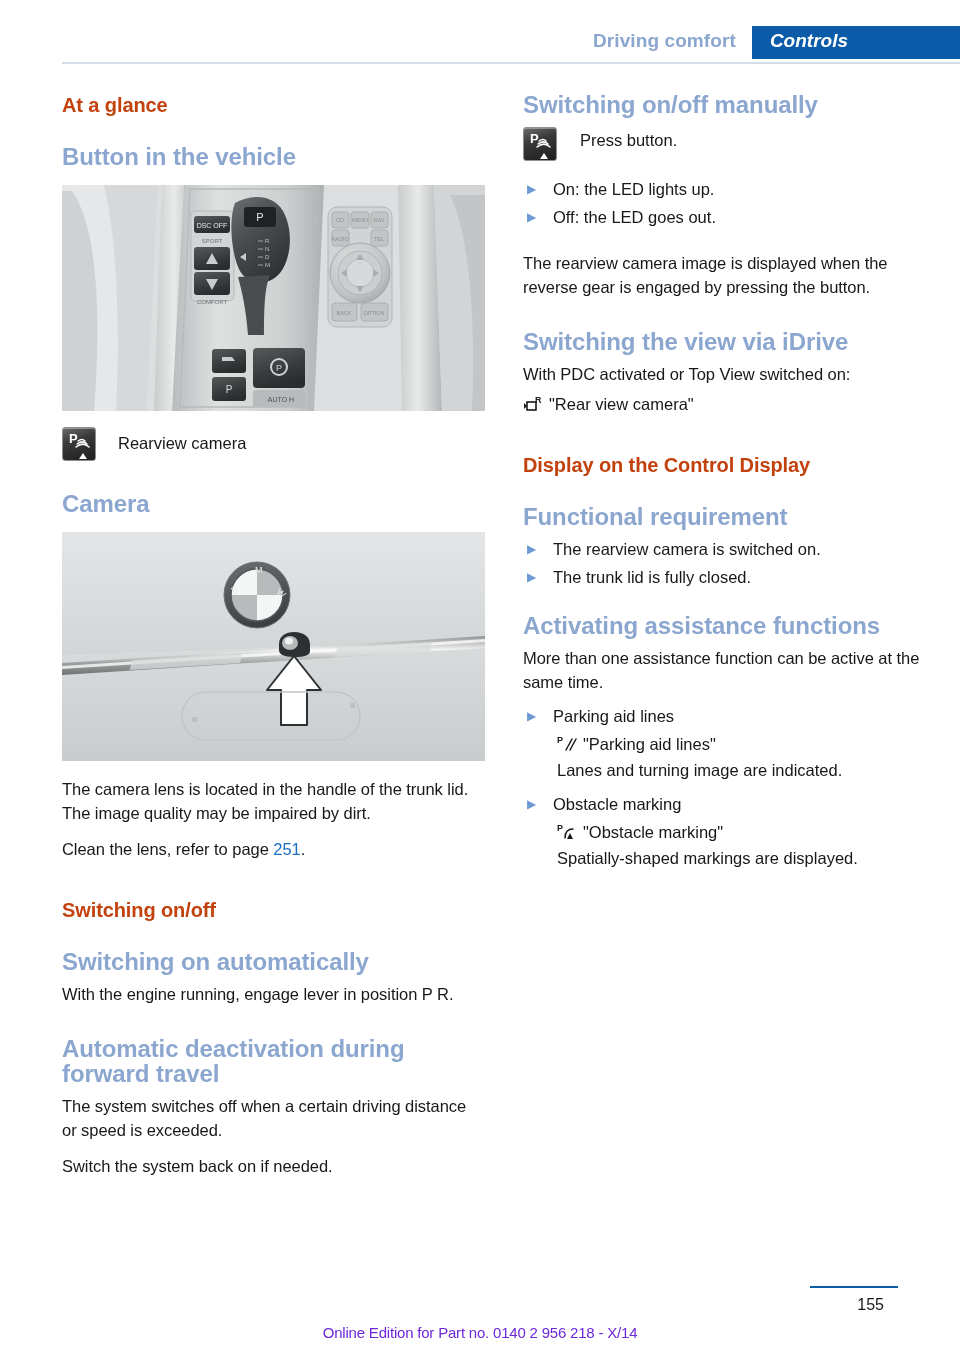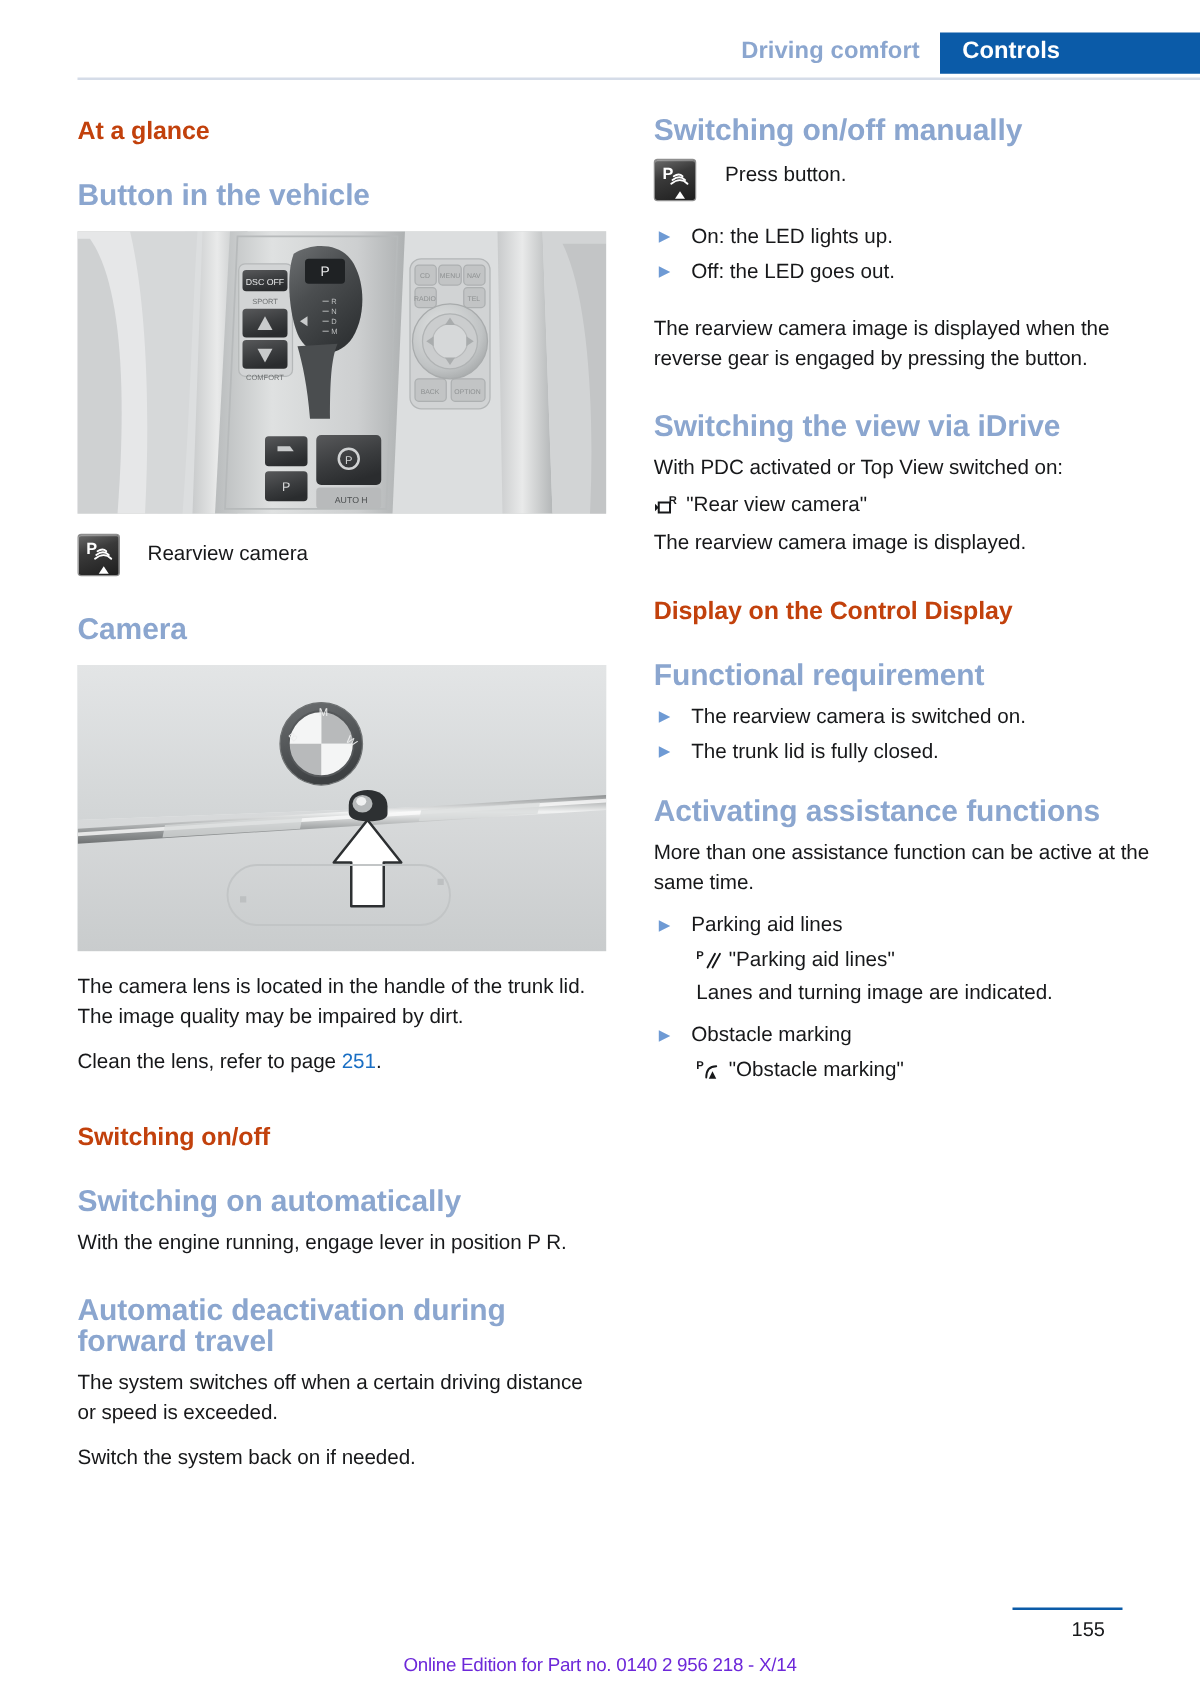--- a/index.html
+++ b/index.html
@@ -35,20 +35,21 @@
     letter-spacing: .1px;
     white-space: nowrap;
   }
   .header-section {
     background: #0b5ba8;
     color: #ffffff;
     font-size: 19px;
     font-weight: bold;
     padding: 4px 112px 4px 18px;
     white-space: nowrap;
+    font-style: italic;
   }
   .header-rule {
     position: absolute;
     left: 62px;
     right: 0;
     top: 62px;
     height: 2px;
     background: #d5dce8;
   }
 
@@ -527,21 +528,20 @@
         <svg width="22" height="20" viewBox="0 0 22 20">
           <rect x="4" y="8" width="9" height="8" fill="none" stroke="#17181a" stroke-width="1.6"></rect>
           <path d="M4,12 L1,9 L1,15 Z" fill="#17181a"></path>
           <text x="12" y="9" font-size="9" font-weight="bold" fill="#17181a" font-family="Liberation Sans, sans-serif">R</text>
         </svg>
       </span>
       <span>"Rear view camera"</span>
     </div>
 
     <div class="sp-6"></div>
-    <p class="body">The rearview camera image is displayed.</p>
 
     <div class="sp-30"></div>
     <h1 class="h-major">Display on the Control Display</h1>
     <div class="sp-26"></div>
 
     <h2 class="h-minor">Functional requirement</h2>
     <div class="sp-8"></div>
 
     <ul class="bullets">
       <li>
@@ -591,20 +591,21 @@
     <div class="sub-entry">
       <span class="glyph-box">
         <svg width="24" height="20" viewBox="0 0 24 20">
           <text x="0" y="9" font-size="9" font-weight="bold" fill="#17181a" font-family="Liberation Sans, sans-serif">P</text>
           <path d="M8,16 C8,10 11,7 16,7" fill="none" stroke="#17181a" stroke-width="1.5" stroke-linecap="round"></path>
           <polygon points="13,11 10,17 16,17" fill="#17181a"></polygon>
         </svg>
       </span>
       <span>"Obstacle marking"</span>
     </div>
+    <div class="sub-plain">Spatially-shaped markings are displayed.</div>
 
   </div>
 </div>
 
 <div class="footer">
   <div class="page-rule"></div>
   <div class="page-num">155</div>
   <div class="footer-edition">Online Edition for Part no. 0140 2 956 218 - X/14</div>
 </div>
 <div class="watermark">carmanualsonline.info</div>

